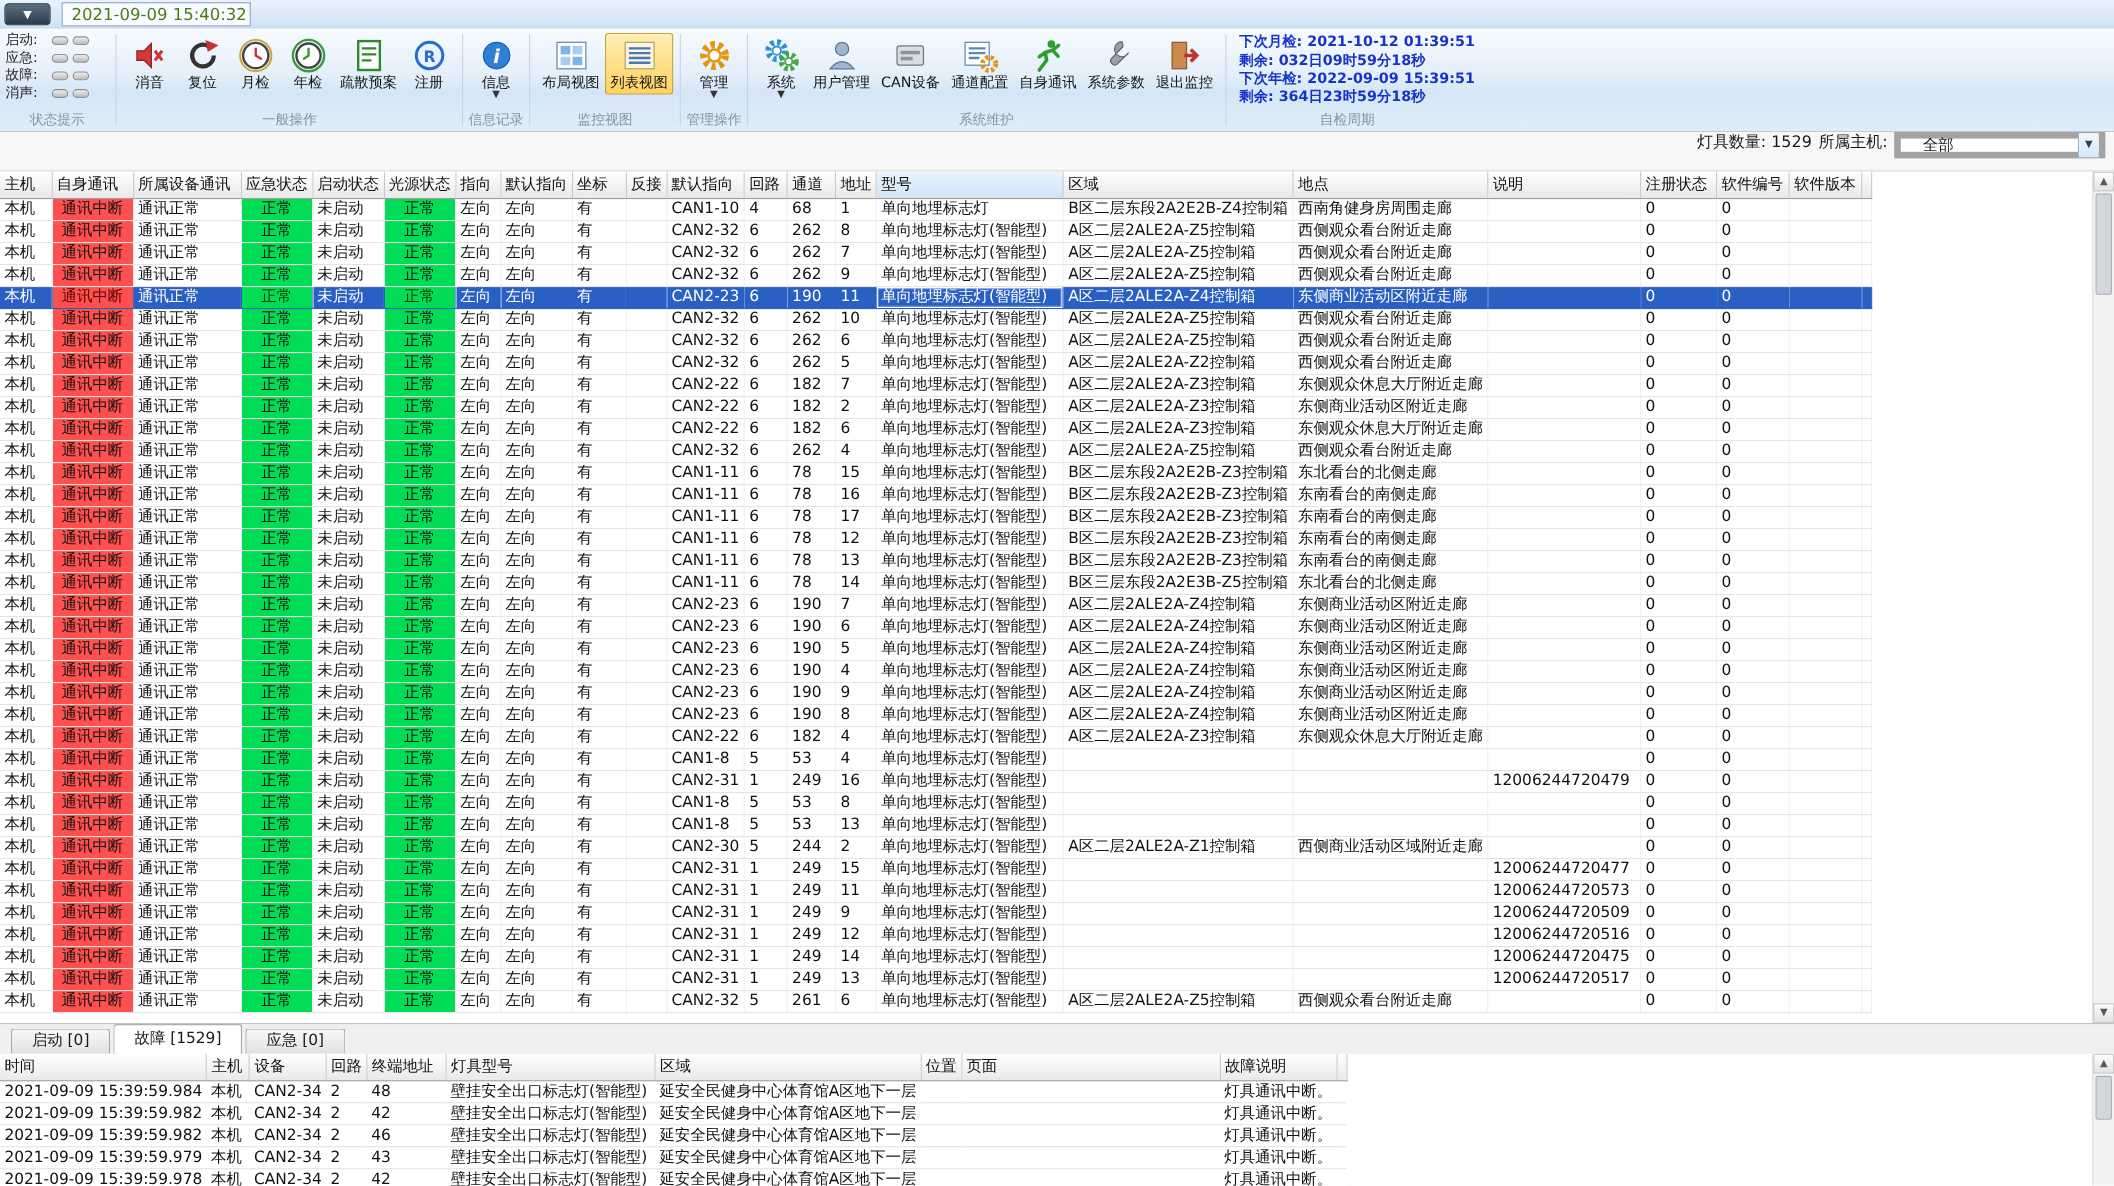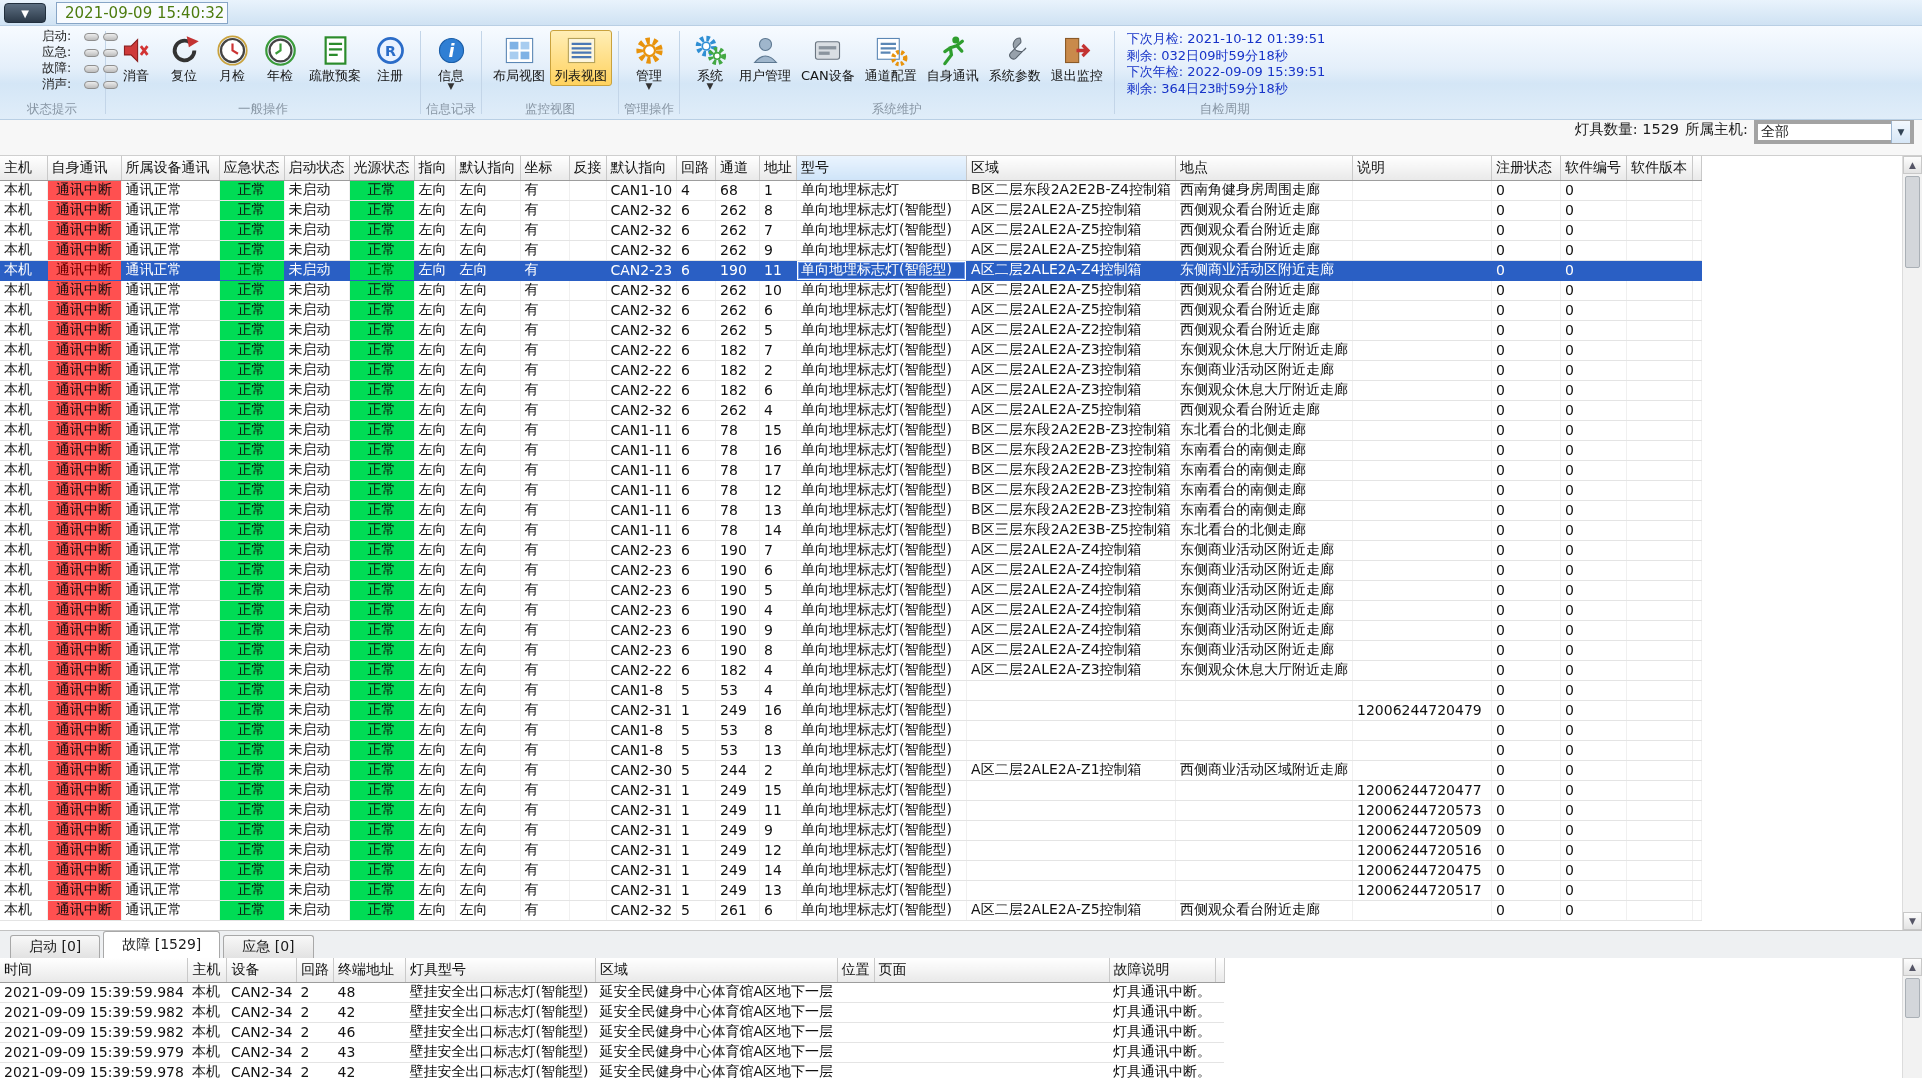--- a/index.html
+++ b/index.html
@@ -29,42 +29,42 @@
     background:linear-gradient(180deg,#f7fbff 0%,#e4effa 45%,#d4e6f6 62%,#e0edf9 100%);
     border-bottom:1px solid #b9cfe4;}
   .ribbon-group{position:relative;display:flex;align-items:flex-start;padding:4px 5px 18px 5px;}
   .group-caption{position:absolute;bottom:1px;left:0;right:0;text-align:center;
     font-size:12.5px;color:#8795a3;white-space:nowrap;}
   .v-sep{width:1px;background:#c3d5e8;margin:5px 1px;}
   #ribbon-groups{display:flex;align-items:stretch;}
   
   .status-group{width:104px;flex-direction:column;padding-top:2px;}
   .st-row{display:flex;align-items:center;height:15px;margin:1px 0;font-size:12.5px;color:#222;}
-  .st-label{width:38px;margin-left:37px;}
+  .st-label{width:38px;}
   .led{width:15px;height:8px;border-radius:4px;display:inline-block;margin-left:4px;
     background:linear-gradient(#ececec,#bdbdbd);border:1px solid #8f8f8f;}
   
   .rbtn{display:flex;flex-direction:column;align-items:center;min-width:48px;
     padding:2px 4px;border:1px solid transparent;border-radius:3px;font-size:13px;color:#141414;}
   .rbtn .ricon{width:35px;height:35px;display:block;}
   .rbtn .ricon svg{width:100%;height:100%;display:block;}
   .rbtn .rlbl{white-space:nowrap;line-height:15px;}
   .rbtn .chev{font-size:9px;line-height:7px;color:#333;}
   .rbtn.selected{background:linear-gradient(#ffeeb6,#ffd25e);border-color:#c9a23d;}
   
   .info-group{width:218px;}
   .info-lines{display:flex;flex-direction:column;padding:1px 6px;font-size:13px;
-    color:var(--info-fg);line-height:16.5px;white-space:nowrap;}
+    color:var(--info-fg);line-height:16.5px;white-space:nowrap;font-weight:bold;}
   
   .filter-bar{position:absolute;top:120px;left:0;width:1922px;height:36px;background:#f7f7f7;
     border-bottom:1px solid #cfcfcf;display:flex;align-items:flex-start;justify-content:flex-end;
     padding-right:8px;font-size:14.5px;color:#1a1a1a;}
   .filter-bar .flabel{margin-right:6px;}
-  .combo{width:160px;height:24px;background:#fff;border:4px solid #a3a3a3;display:flex;
-    align-items:center;justify-content:space-between;padding-left:3px;font-size:14px;}
+  .combo{width:192px;height:24px;background:#fff;border:6px solid #a3a3a3;display:flex;
+    align-items:center;justify-content:space-between;padding-left:20px;font-size:14px;}
   .combo-btn{width:19px;height:22px;background:linear-gradient(#f2f8fe,#d6e6f6);
     border-left:1px solid #9cb6d2;display:flex;align-items:center;justify-content:center;
     font-size:9px;color:#345;}
   
   .main-area{position:absolute;top:156px;left:0;width:1922px;height:774px;background:#fff;overflow:hidden;}
   .bottom-area{position:absolute;top:958px;left:0;width:1922px;height:120px;background:#fff;overflow:hidden;}
   table.grid{border-collapse:collapse;table-layout:fixed;background:#fff;}
   table.grid th{height:24px;background:linear-gradient(#ffffff,#e9e9e9);
     border-right:1px solid #c9c9c9;border-bottom:1px solid #9d9d9d;
     font-weight:normal;font-size:14px;text-align:left;padding:0 4px;

